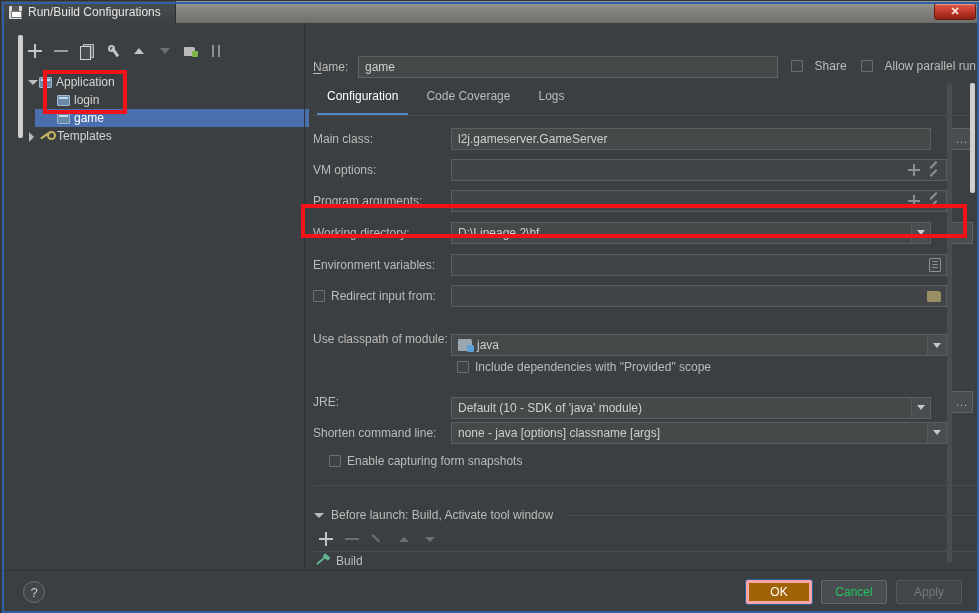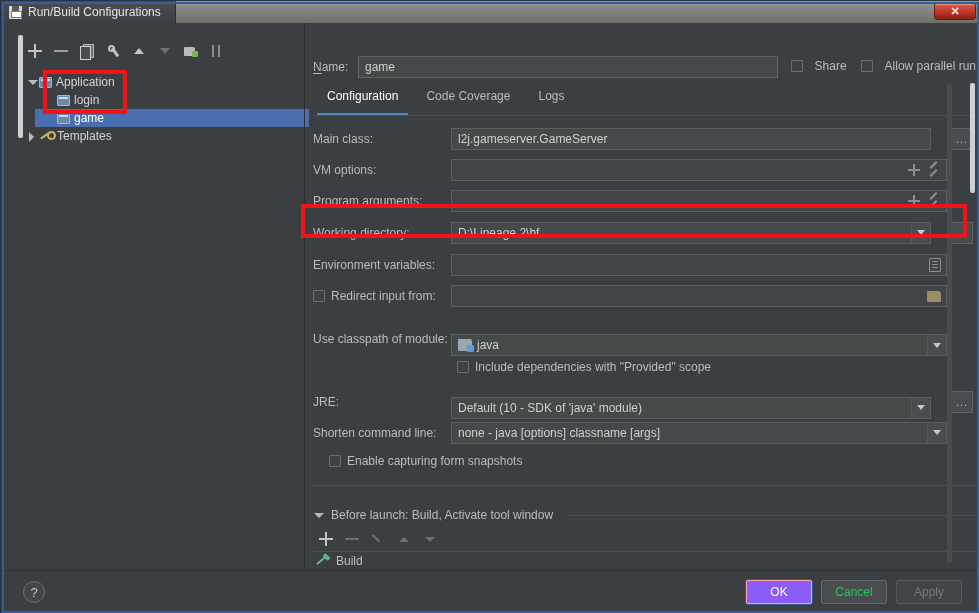--- a/index.html
+++ b/index.html
@@ -364,21 +364,21 @@
     border-radius: 50%; border: 1px solid #6b6f71; background: #434648;
     display: flex; align-items: center; justify-content: center;
     color: #c6c6c6; font-size: 13px;
   }
   .dlg-btn {
     position: absolute; top: 9px; height: 24px; width: 66px;
     display: flex; align-items: center; justify-content: center;
     font-size: 12px; border-radius: 2px;
   }
   #ok-btn {
-    right: 168px; background: #8b5cf6; border: 1px solid #fca5a5; color: #ffffff;
+    right: 168px; background: #a16207; border: 3px solid #fca5a5; color: #ffffff;
     box-shadow: 0 0 0 1px #2d5c94;
   }
   #cancel-btn { right: 93px; background: #4a4d4f; border: 1px solid #64686a; color: #22c55e; }
   #apply-btn { right: 18px; background: #434648; border: 1px solid #54585a; color: #76797b; }
 
   
   #focus-ring {
     position: absolute; left: 1px; top: 1px; width: 977px; height: 611px;
     border: 2px solid #2f5fa0; pointer-events: none;
   }

